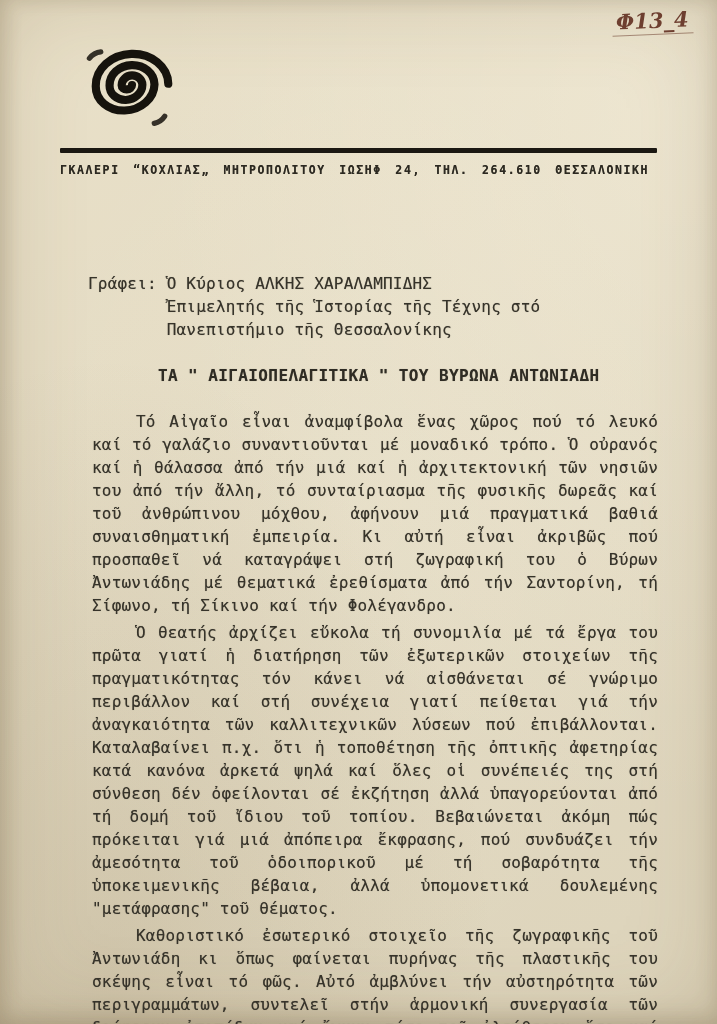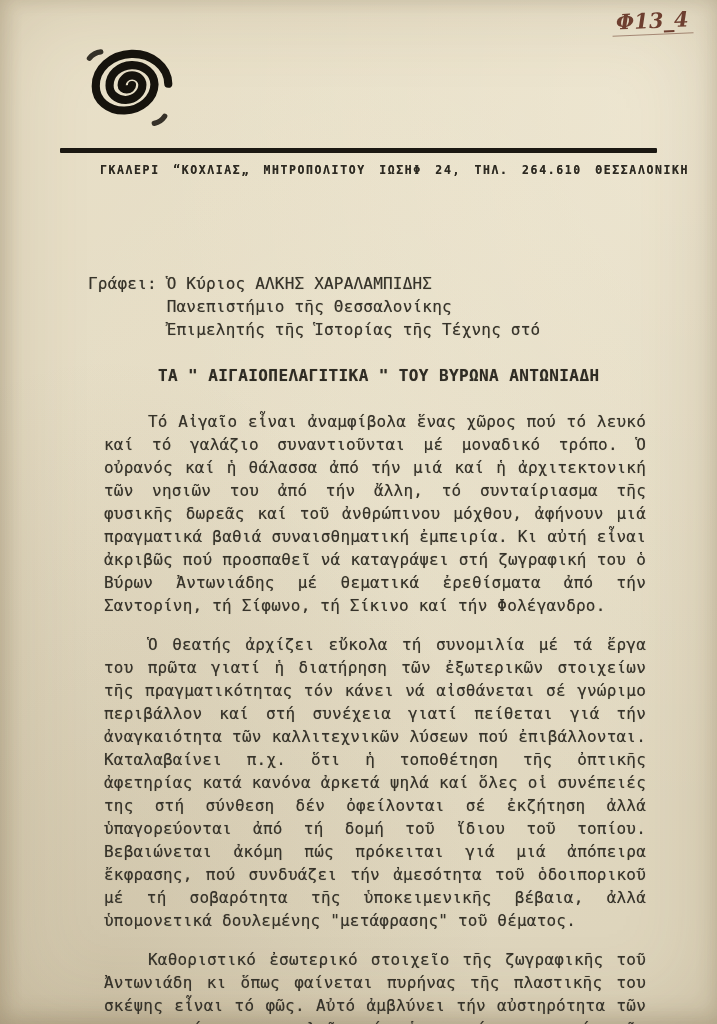--- a/index.html
+++ b/index.html
@@ -61,21 +61,20 @@
     top: 163px;
     left: 60px;
     width: 597px;
     font-size: 11.5px;
     font-weight: bold;
     letter-spacing: 1.6px;
     word-spacing: 5px;
     white-space: nowrap;
     color: #2c2921;
     text-shadow: 0 0 0.6px rgba(44,41,33,0.65);
-    margin-left: 40px;
   }
   .content {
     position: absolute;
     top: 272px;
     left: 88px;
     width: 574px;
     font-size: 16px;
     line-height: 23px;
     letter-spacing: 0.2px;
     text-shadow: 0 0 0.7px rgba(54,51,42,0.55);
@@ -85,21 +84,21 @@
   }
   .article-title {
     margin-top: 23px;
     margin-bottom: 23px;
     margin-left: 70px;
     font-weight: bold;
     letter-spacing: 0.4px;
     color: #2f2c24;
   }
   .paragraph {
-    margin: 16px;
+    margin: 4px;
     text-indent: 44px;
     text-align: justify;
   }
 </style>
 </head>
 <body>
 
 <div class="page">
 
   <div class="annotation">Φ13_4</div>
@@ -119,22 +118,22 @@
   </div>
 
   <div class="header-rule"></div>
 
   <div class="gallery-header">ΓΚΑΛΕΡΙ “ΚΟΧΛΙΑΣ„ ΜΗΤΡΟΠΟΛΙΤΟΥ ΙΩΣΗΦ 24, ΤΗΛ. 264.610 ΘΕΣΣΑΛΟΝΙΚΗ</div>
 
   <div class="content">
 
     <div class="byline">
       <div class="byline-line">Γράφει: Ὁ Κύριος ΑΛΚΗΣ ΧΑΡΑΛΑΜΠΙΔΗΣ</div>
+      <div class="byline-line">        Ἐπιμελητής τῆς Ἱστορίας τῆς Τέχνης στό</div>
       <div class="byline-line">        Πανεπιστήμιο τῆς Θεσσαλονίκης</div>
-      <div class="byline-line">        Ἐπιμελητής τῆς Ἱστορίας τῆς Τέχνης στό</div>
     </div>
 
     <div class="article-title">ΤΑ " ΑΙΓΑΙΟΠΕΛΑΓΙΤΙΚΑ " ΤΟΥ ΒΥΡΩΝΑ ΑΝΤΩΝΙΑΔΗ</div>
 
     <p class="paragraph">Τό Αἰγαῖο εἶναι ἀναμφίβολα ἕνας χῶρος πού τό λευκό καί τό γαλάζιο συναντιοῦνται μέ μοναδικό τρόπο. Ὁ οὐρανός καί ἡ θάλασσα ἀπό τήν μιά καί ἡ ἀρχιτεκτονική τῶν νησιῶν του ἀπό τήν ἄλλη, τό συνταίριασμα τῆς φυσικῆς δωρεᾶς καί τοῦ ἀνθρώπινου μόχθου, ἀφήνουν μιά πραγματικά βαθιά συναισθηματική ἐμπειρία. Κι αὐτή εἶναι ἀκριβῶς πού προσπαθεῖ νά καταγράψει στή ζωγραφική του ὁ Βύρων Ἀντωνιάδης μέ θεματικά ἐρεθίσματα ἀπό τήν Σαντορίνη, τή Σίφωνο, τή Σίκινο καί τήν Φολέγανδρο.</p>
     <p class="paragraph">Ὁ θεατής ἀρχίζει εὔκολα τή συνομιλία μέ τά ἔργα του πρῶτα γιατί ἡ διατήρηση τῶν ἐξωτερικῶν στοιχείων τῆς πραγματικότητας τόν κάνει νά αἰσθάνεται σέ γνώριμο περιβάλλον καί στή συνέχεια γιατί πείθεται γιά τήν ἀναγκαιότητα τῶν καλλιτεχνικῶν λύσεων πού ἐπιβάλλονται. Καταλαβαίνει π.χ. ὅτι ἡ τοποθέτηση τῆς ὀπτικῆς ἀφετηρίας κατά κανόνα ἀρκετά ψηλά καί ὅλες οἱ συνέπειές της στή σύνθεση δέν ὀφείλονται σέ ἐκζήτηση ἀλλά ὑπαγορεύονται ἀπό τή δομή τοῦ ἴδιου τοῦ τοπίου. Βεβαιώνεται ἀκόμη πώς πρόκειται γιά μιά ἀπόπειρα ἔκφρασης, πού συνδυάζει τήν ἀμεσότητα τοῦ ὁδοιπορικοῦ μέ τή σοβαρότητα τῆς ὑποκειμενικῆς βέβαια, ἀλλά ὑπομονετικά δουλεμένης "μετάφρασης" τοῦ θέματος.</p>
     <p class="paragraph">Καθοριστικό ἐσωτερικό στοιχεῖο τῆς ζωγραφικῆς τοῦ Ἀντωνιάδη κι ὅπως φαίνεται πυρήνας τῆς πλαστικῆς του σκέψης εἶναι τό φῶς. Αὐτό ἀμβλύνει τήν αὐστηρότητα τῶν περιγραμμάτων, συντελεῖ στήν ἁρμονική συνεργασία τῶν διάφορων ἐπιπέδων καί ὄγκων τόσο τοῦ ἐλεύθερου ὅσο καί τοῦ ἀρχιτεκτονικά ἀρθρωμένου τοπίου χωρίς νά μειώνει τήν καθαρότητά</p>
 
   </div>
 

